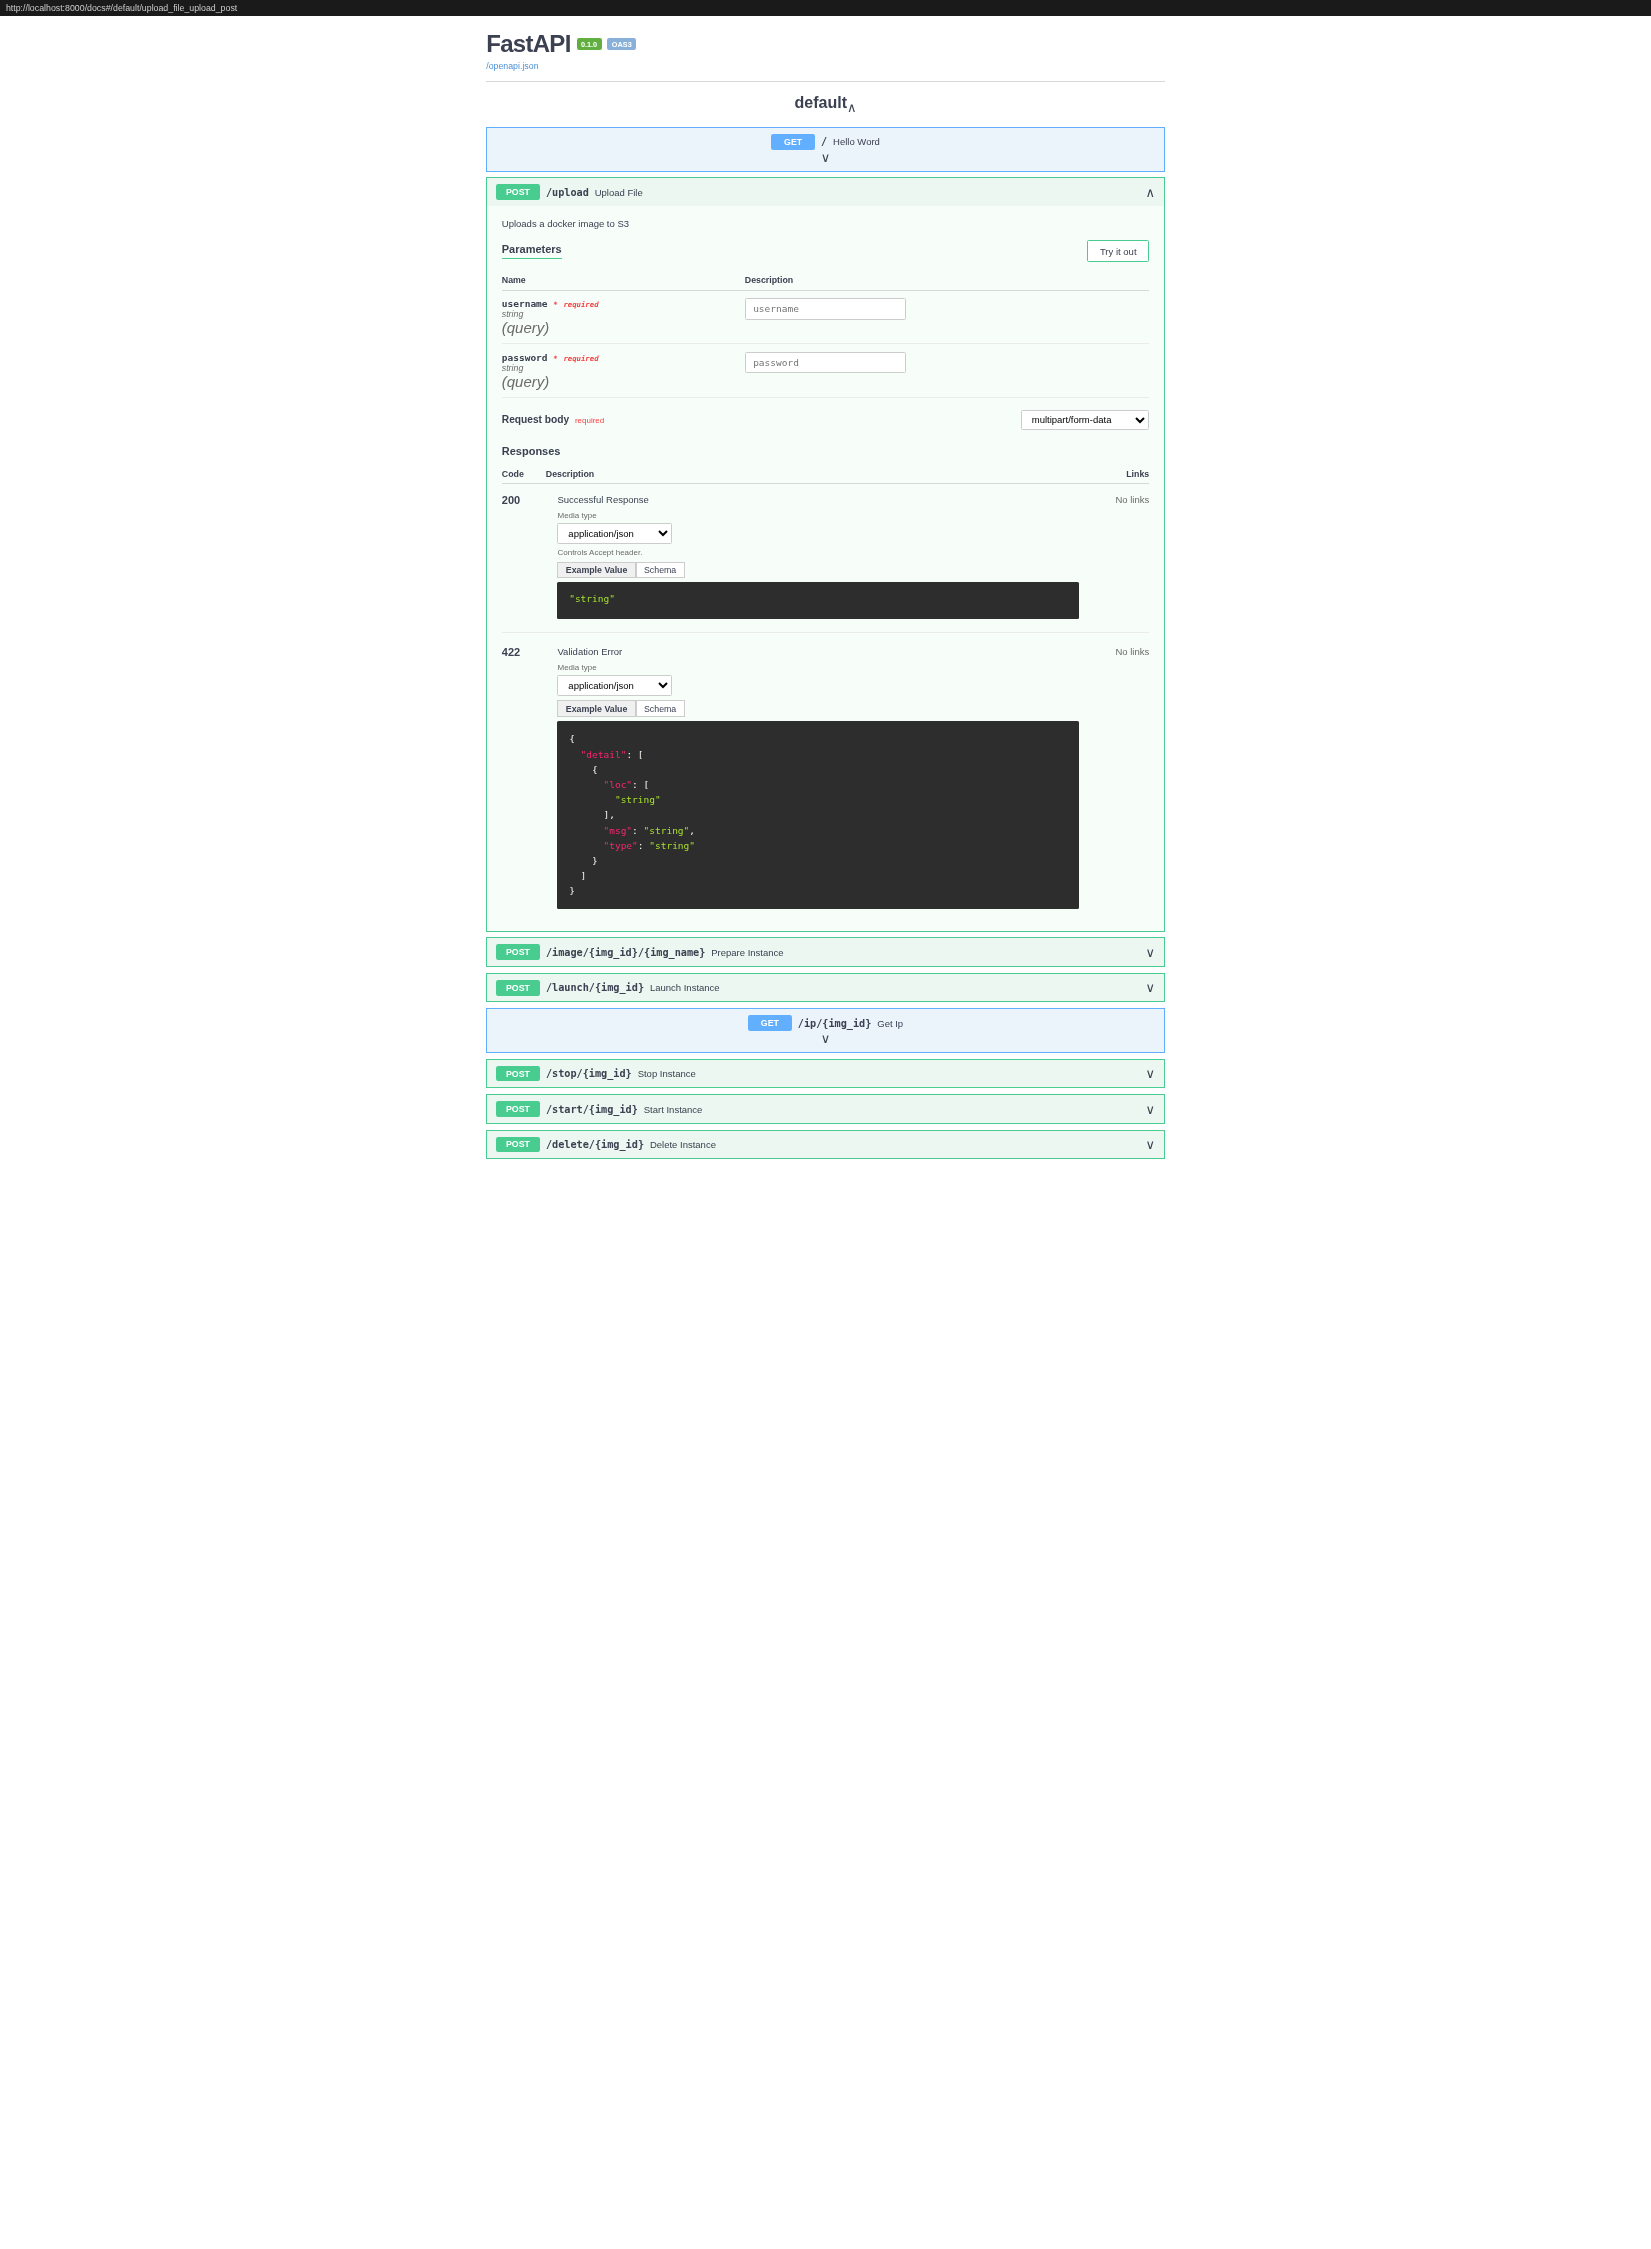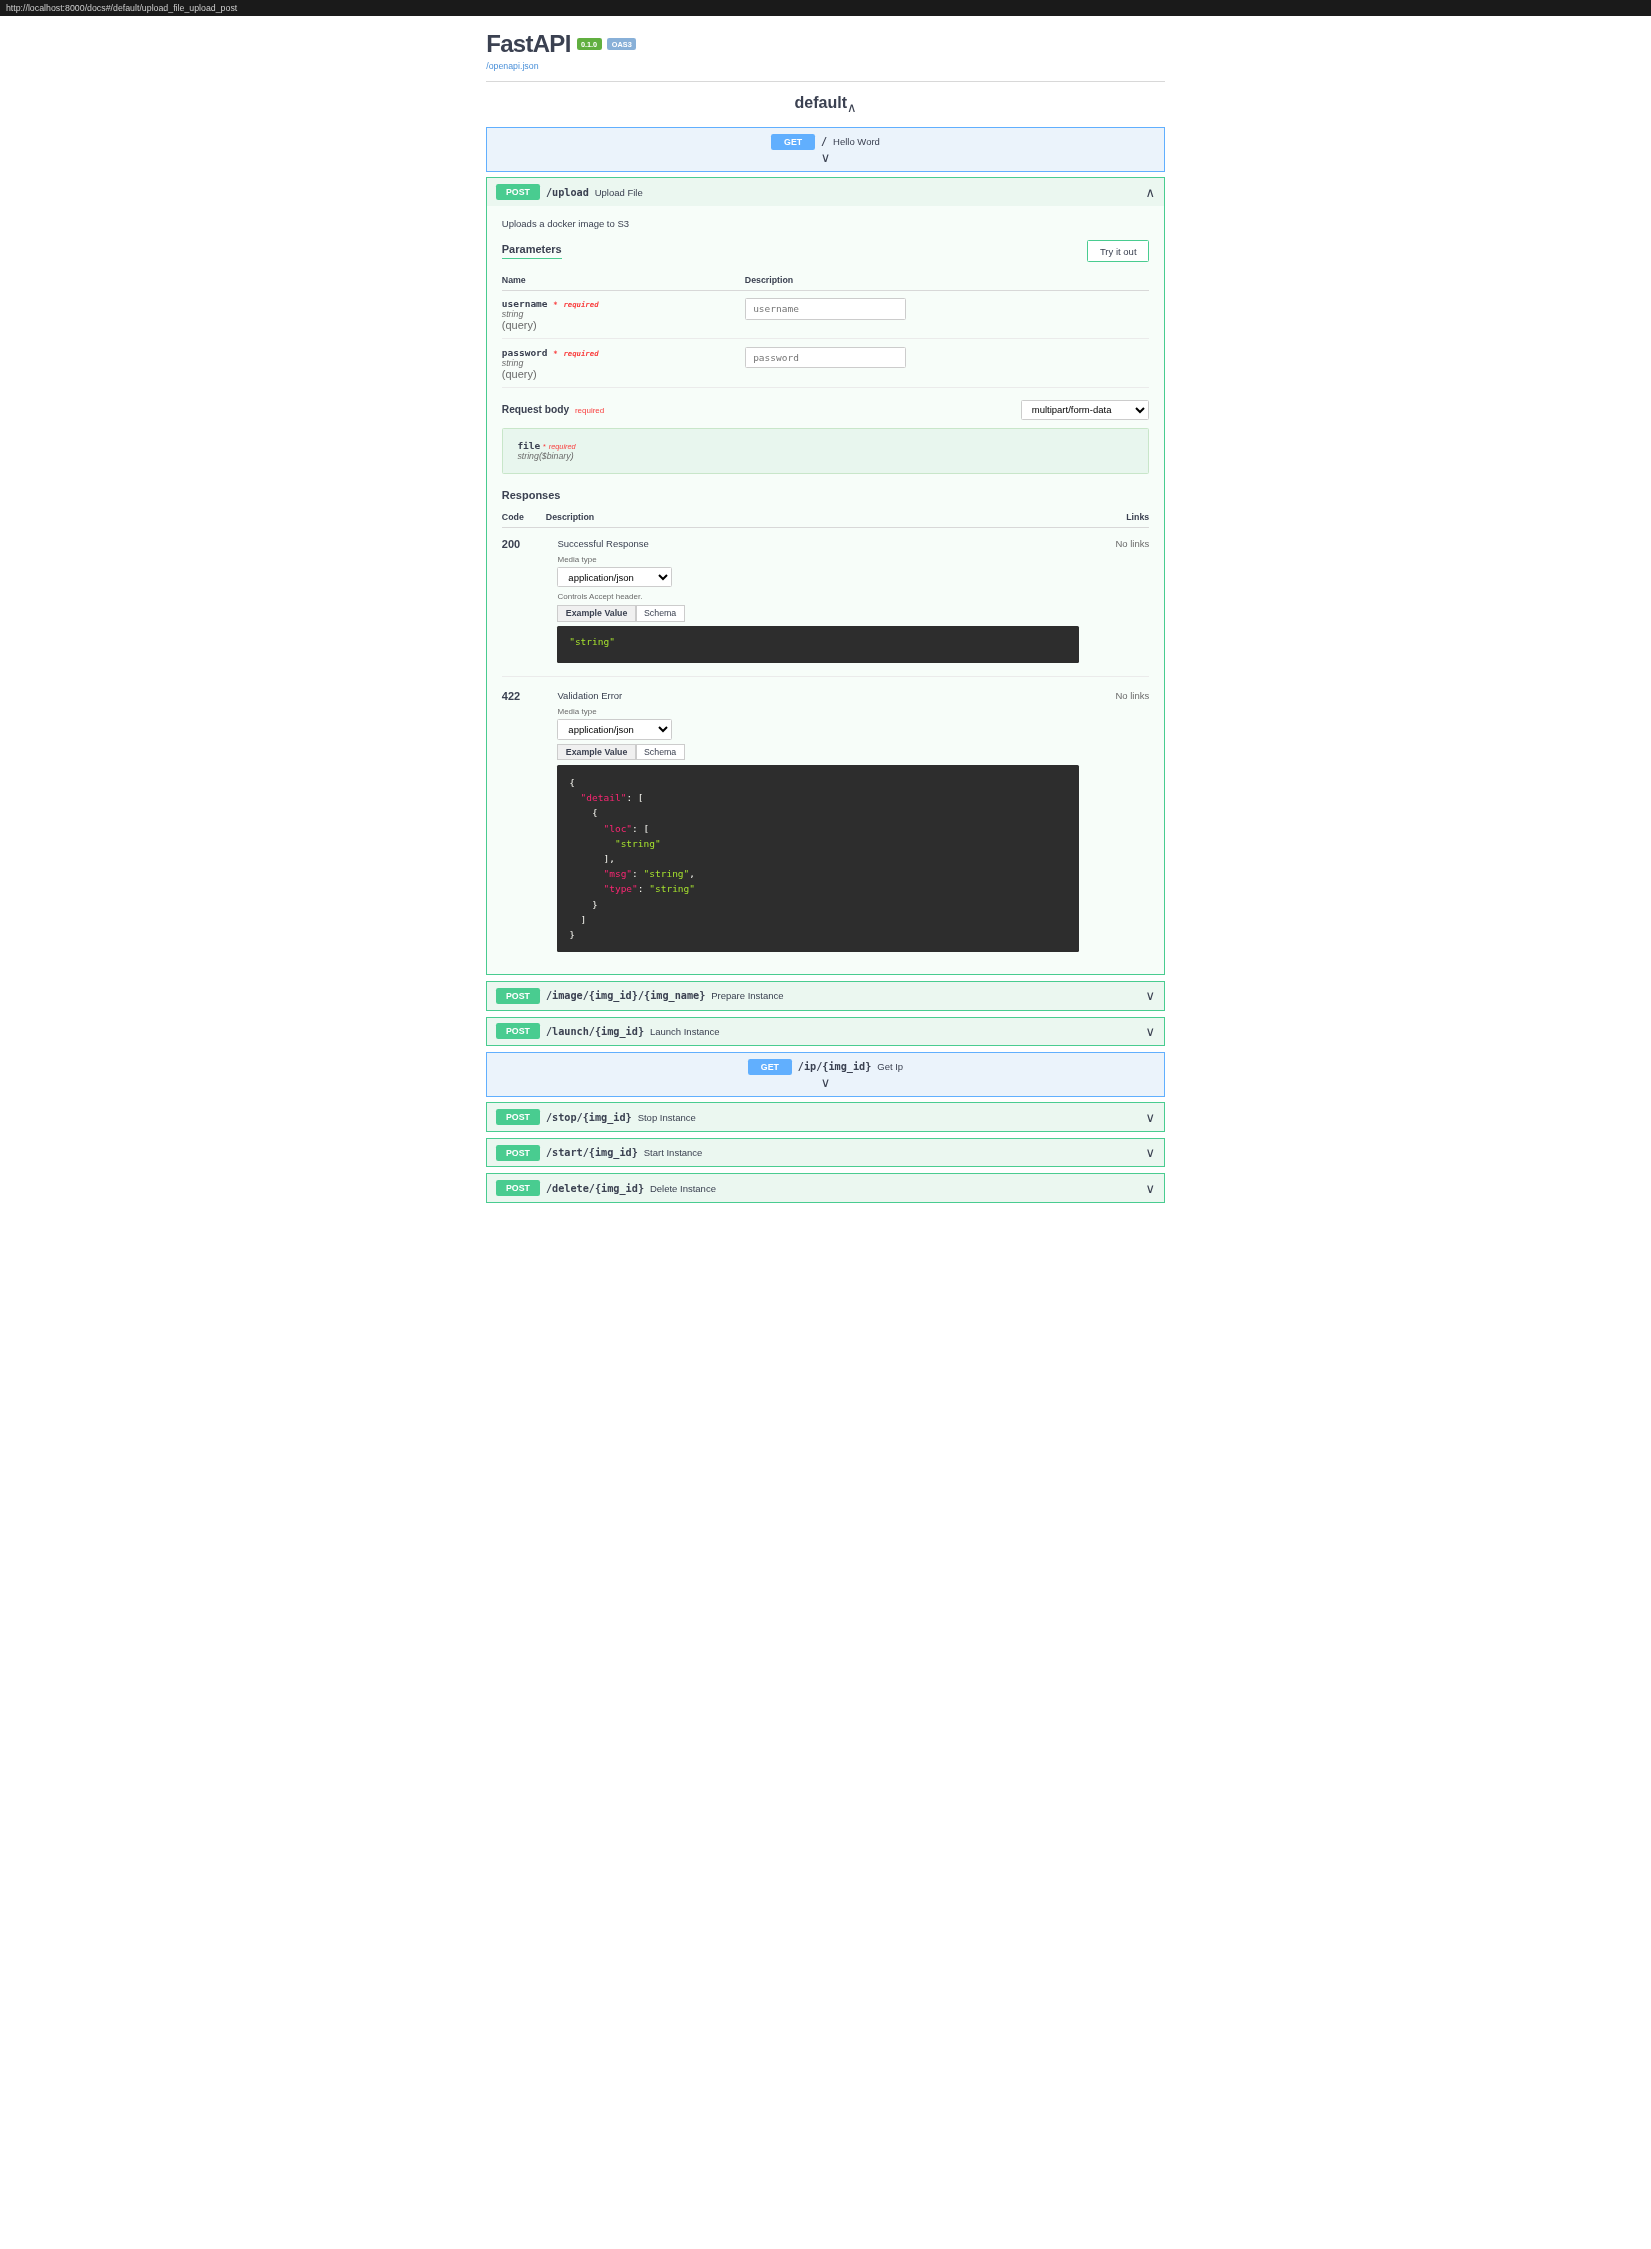--- a/index.html
+++ b/index.html
@@ -170,22 +170,23 @@
       color: #3b4151;
     }
     .required-star { color: #f93e3e; font-size: 7.3px; }
     .required-label { color: #f93e3e; font-size: 7.3px; font-style: italic; }
     .param-type {
       font-size: 8.8px;
       color: #6b6b6b;
       font-style: italic;
     }
     .param-meta {
-      font-size: 11px;
+      font-size: 15px;
       color: #6b6b6b;
+      font-style: italic;
     }
     .param-input {
       width: 161px;
       padding: 4.4px 7.3px;
       border: 0.7px solid #ccc;
       border-radius: 1.5px;
       font-size: 9.5px;
       font-family: monospace;
       color: #888;
       background: #fff;
@@ -381,28 +382,20 @@
 
       <div class="request-body-section">
         <div class="request-body-header">
           <span>
             <strong>Request body</strong> <span class="required-inline">required</span>
           </span>
           <select class="content-type-select">
             <option>multipart/form-data</option>
           </select>
         </div>
-        <div class="file-section">
-          <div>
-            <span class="file-param-name">file</span>
-            <span class="required-star"> *</span>
-            <span class="required-label"> required</span>
-          </div>
-          <div class="file-param-type">string($binary)</div>
-        </div>
       </div>
 
       <div class="responses-section">
         <div class="responses-title">Responses</div>
         <table class="responses-table">
           <thead>
             <tr>
               <th>Code</th>
               <th>Description</th>
               <th style="text-align:right;">Links</th>

